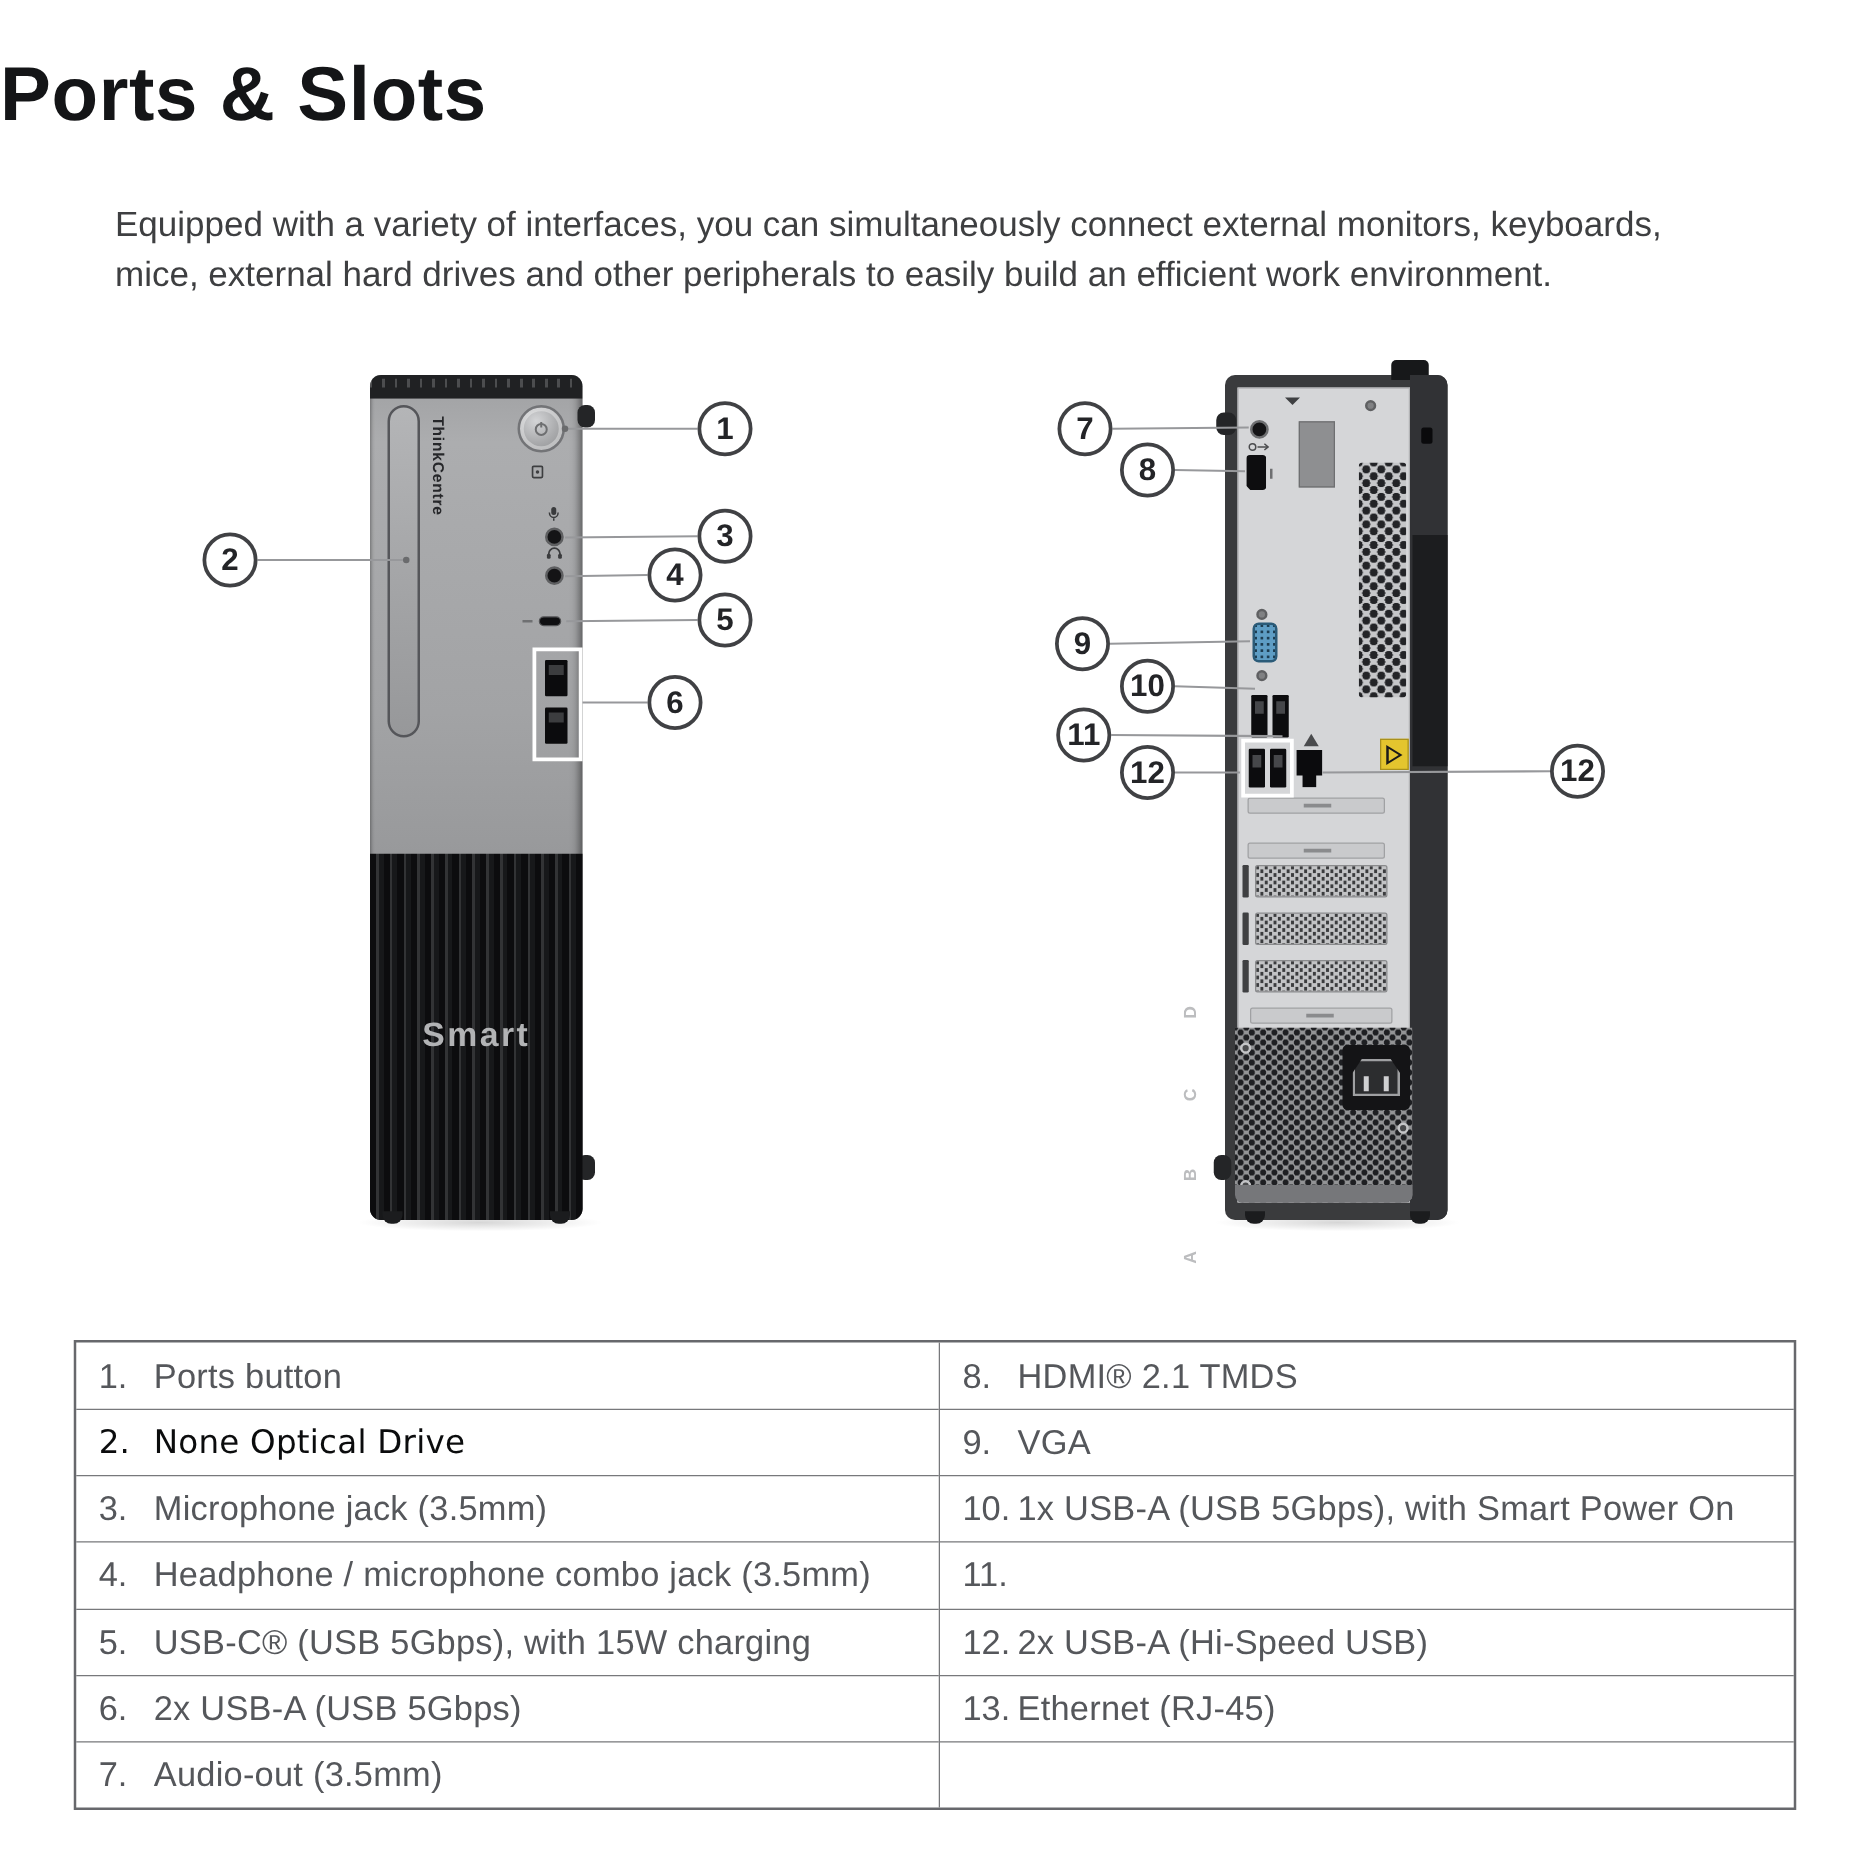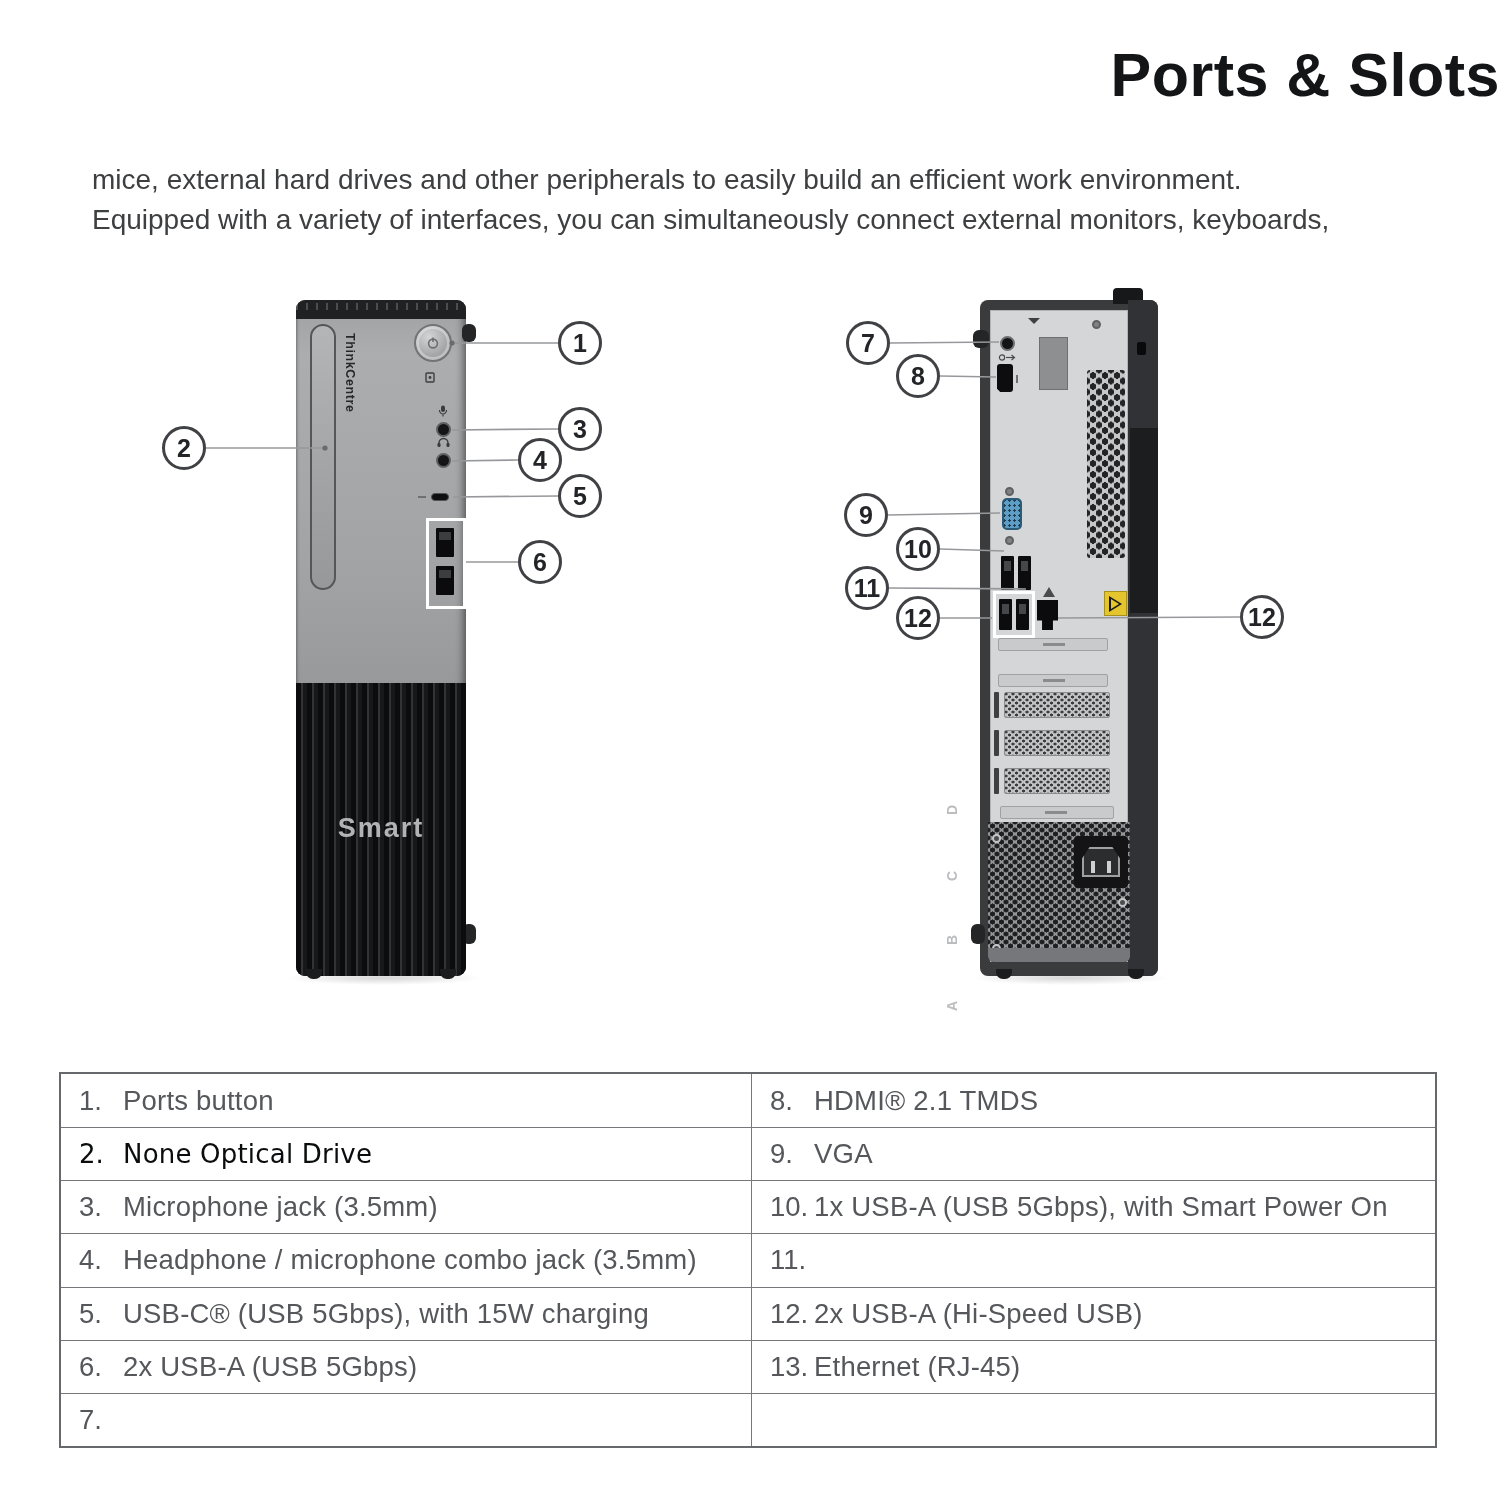--- a/index.html
+++ b/index.html
@@ -1,20 +1,20 @@
 <!DOCTYPE html>
 <html><head>
 <meta charset="utf-8">
 <style>
   html,body{margin:0;padding:0;background:#fff;}
   #stage{position:relative;width:1500px;height:1500px;background:#ffffff;overflow:hidden;
          font-family:"Liberation Sans",sans-serif;}
 
   
-  .title{position:absolute;left:0;right:0;top:40px;text-align:right;
+  .title{position:absolute;left:0;right:0;top:40px;text-align:left;
          font-size:61px;font-weight:700;color:#141517;letter-spacing:0.5px;}
   .desc{position:absolute;left:92px;top:160px;width:1390px;
         font-size:28px;line-height:40px;color:#3e3f41;}
 
   
   .co{position:absolute;width:44px;height:44px;margin:-22px 0 0 -22px;border-radius:50%;
       background:#fff;border:3px solid #404144;box-sizing:border-box;
       display:flex;align-items:center;justify-content:center;
       font-size:25px;font-weight:700;color:#232427;z-index:30;}
   #lines{position:absolute;left:0;top:0;z-index:20;pointer-events:none;}
@@ -120,22 +120,22 @@
   .tlabel{flex:1;letter-spacing:0.2px;}
   .emph .tlabel, .emph .tnum{color:#0b0c0d;font-family:"DejaVu Sans","Liberation Sans",sans-serif;font-size:26px;}
 </style>
 </head>
 <body>
 
 <div id="stage">
 
   <div class="title">Ports &amp; Slots</div>
   <div class="desc">
+    <div>Equipped with a variety of interfaces, you can simultaneously connect external monitors, keyboards,</div>
     <div>mice, external hard drives and other peripherals to easily build an efficient work environment.</div>
-    <div>Equipped with a variety of interfaces, you can simultaneously connect external monitors, keyboards,</div>
   </div>
 
   <svg id="lines" width="1500" height="1500">
     <g stroke="#97989b" stroke-width="1.7" fill="none">
       <line x1="452" y1="343" x2="558" y2="343"></line>
       <line x1="206" y1="448" x2="325" y2="448"></line>
       <line x1="452" y1="430" x2="558" y2="429"></line>
       <line x1="452" y1="461" x2="518" y2="460"></line>
       <line x1="453" y1="497" x2="558" y2="496"></line>
       <line x1="466" y1="562" x2="518" y2="562"></line>
@@ -333,20 +333,21 @@
       <div class="trow">
           <span class="tnum">5.</span>
           <span class="tlabel">USB-C® (USB 5Gbps), with 15W charging</span>
         </div>
       <div class="trow">
           <span class="tnum">6.</span>
           <span class="tlabel">2x USB-A (USB 5Gbps)</span>
         </div>
       <div class="trow">
           <span class="tnum">7.</span>
+          <span class="tlabel">Audio-out (3.5mm)</span>
         </div>
     </div>
     <div class="tcol">
       <div class="trow">
           <span class="tnum">8.</span>
           <span class="tlabel">HDMI® 2.1 TMDS</span>
         </div>
       <div class="trow">
           <span class="tnum">9.</span>
           <span class="tlabel">VGA</span>

